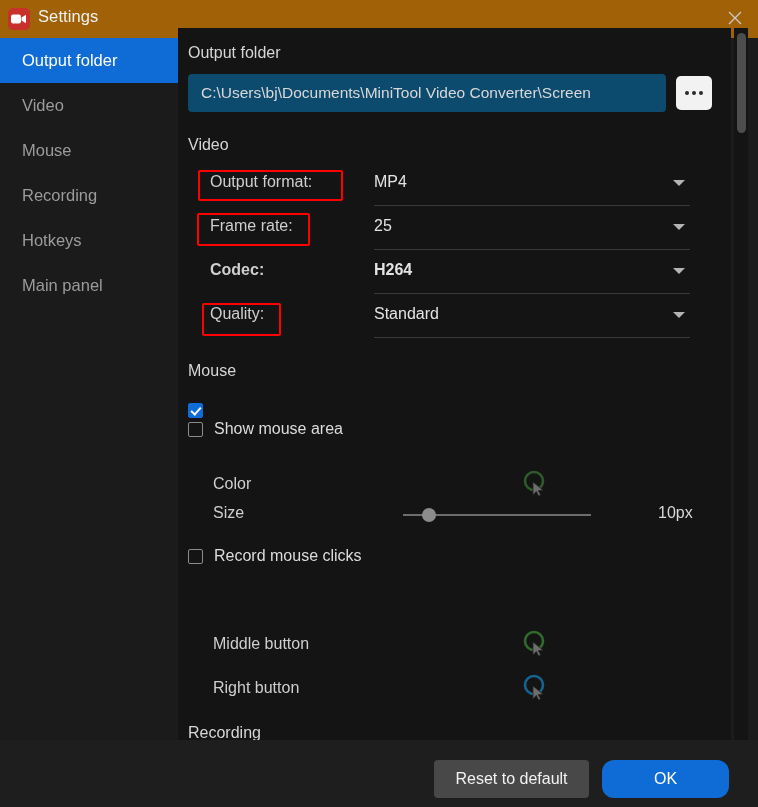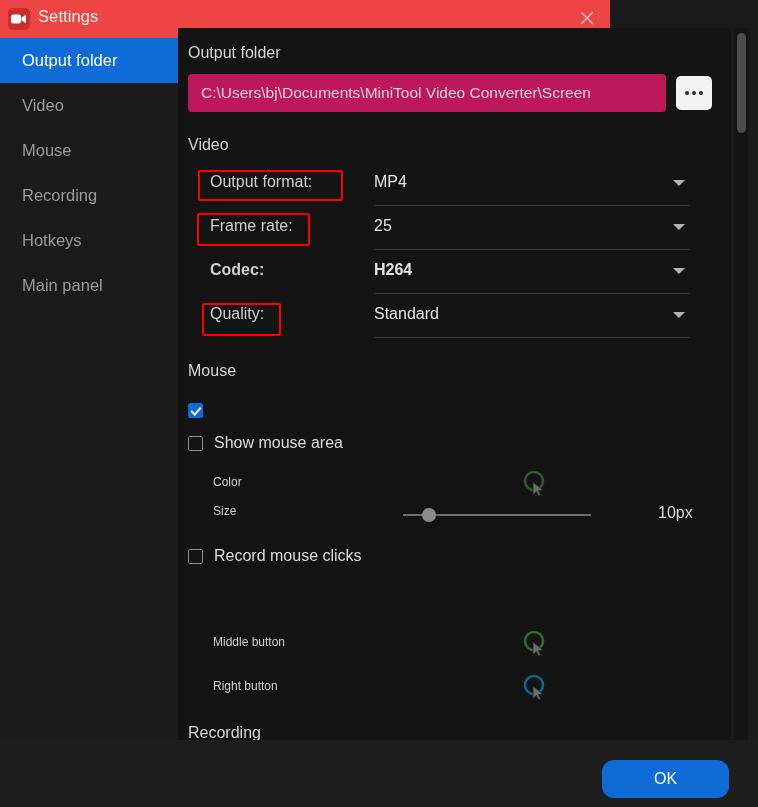--- a/index.html
+++ b/index.html
@@ -10,22 +10,22 @@
     overflow: hidden;
   }
   #app {
     position: relative;
     width: 758px; height: 807px;
     background: #1b1b1b;
   }
 
   
   #titlebar {
-    position: absolute; left: 0; top: 0; width: 610px; height: 38px;
-    background: #ef4444;
+    position: absolute; left: 0; top: 0; width: 758px; height: 38px;
+    background: #a16207;
   }
   #app-icon {
     position: absolute; left: 8px; top: 8px;
     width: 22px; height: 22px;
     background: #c8312b;
     border-radius: 5px;
   }
   #app-icon svg { position: absolute; left: 3px; top: 5px; }
   #window-title {
     position: absolute; left: 38px; top: 7px;
@@ -69,21 +69,21 @@
   }
   .section-title {
     position: absolute;
     font-size: 16px;
     color: #d6d6d6;
   }
   
   #path-field {
     position: absolute; left: 10px; top: 46px;
     width: 478px; height: 38px;
-    background: #be185d;
+    background: #0c4a6e;
     border-radius: 4px;
     display: flex; align-items: center;
     padding-left: 13px;
     font-size: 15.5px;
     color: #d8d8d8;
     white-space: nowrap; overflow: hidden;
     cursor: text;
   }
   #browse-button {
     position: absolute; left: 498px; top: 48px;
@@ -151,21 +151,21 @@
     border: solid #ffffff;
     border-width: 0 2px 2px 0;
     transform: rotate(42deg);
   }
   .chk-label { font-size: 16px; color: #dcdcdc; }
 
   
   .sub-row { position: absolute; left: 0; width: 553px; height: 40px; }
   .sub-row .slabel {
     position: absolute; left: 35px; top: 8px;
-    font-size: 12px; color: #cfcfcf;
+    font-size: 16px; color: #cfcfcf;
   }
   .cursor-swatch {
     position: absolute; left: 340px; top: 0px;
     width: 34px; height: 34px;
     cursor: pointer;
   }
 
   
   #slider-track {
     position: absolute; left: 225px; top: 18px;
@@ -311,21 +311,21 @@
     <div class="redbox" style="left:20px; top:142px; width:145px; height:31px;"></div>
     <div class="redbox" style="left:19px; top:185px; width:113px; height:33px;"></div>
     <div class="redbox" style="left:24px; top:275px; width:79px; height:33px;"></div>
 
     <div class="section-title" style="left:10px; top:334px;">Mouse</div>
 
     <div class="chk-row" style="top:375px;">
       <span class="chk on"></span>
     </div>
 
-    <div class="chk-row" style="top:406px;justify-content:center;">
+    <div class="chk-row" style="top:392px;justify-content:center;">
       <span class="chk off"></span>
       <span class="chk-label">Show mouse area</span>
     </div>
 
     <div class="sub-row" style="top:439px;">
       <div class="slabel">Color</div>
       <div class="cursor-swatch">
         <svg width="34" height="34" viewBox="0 0 34 34">
           <circle cx="16" cy="14" r="9" fill="none" stroke="#2f5a2a" stroke-width="2.6"></circle>
           <path d="M15 15 L15 28 L18.3 24.4 L20.6 29 L22.6 28 L20.3 23.6 L25 23.2 Z" fill="#6e6e6e" stroke="#232323" stroke-width="0.8"></path>
@@ -367,16 +367,17 @@
     </div>
 
     <div class="section-title" style="left:10px; top:696px;">Recording</div>
 
   </div>
 
   <div id="scroll-track"></div>
   <div id="scroll-thumb"></div>
 
   <div id="footer">
+    <button id="reset-button">Reset to default</button>
     <button id="ok-button">OK</button>
   </div>
 
 </div>
 
 </body></html>

